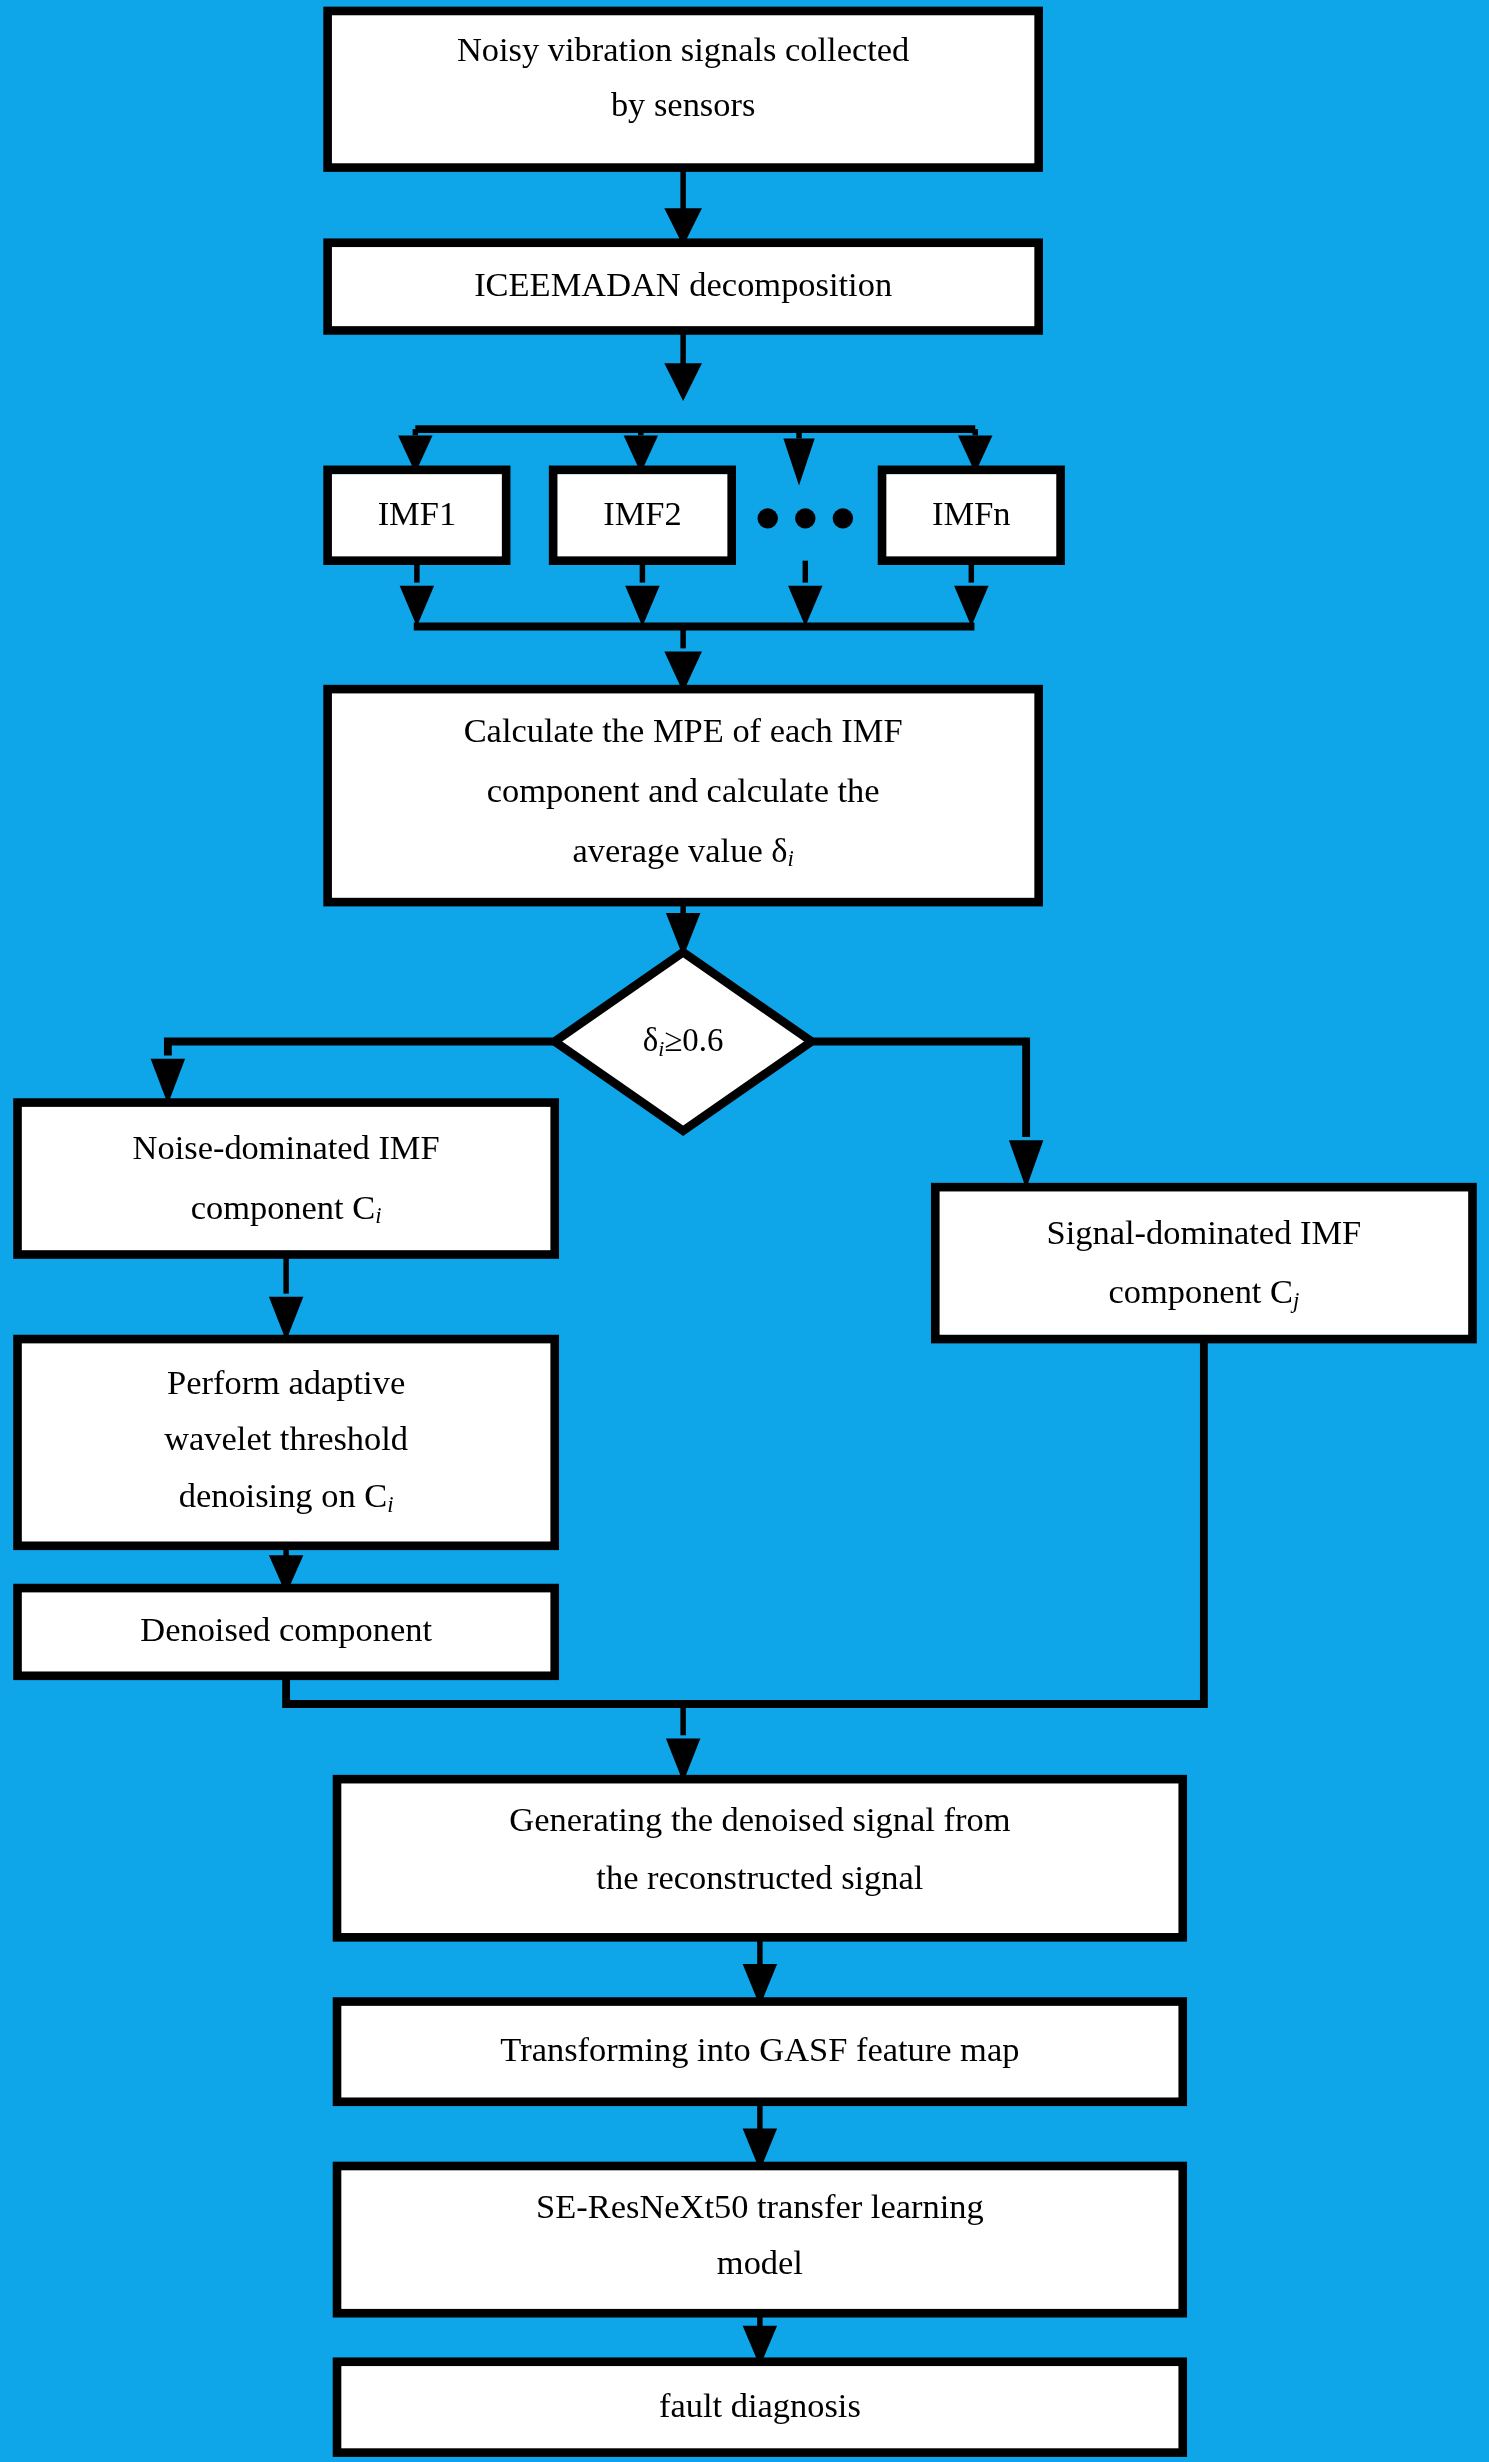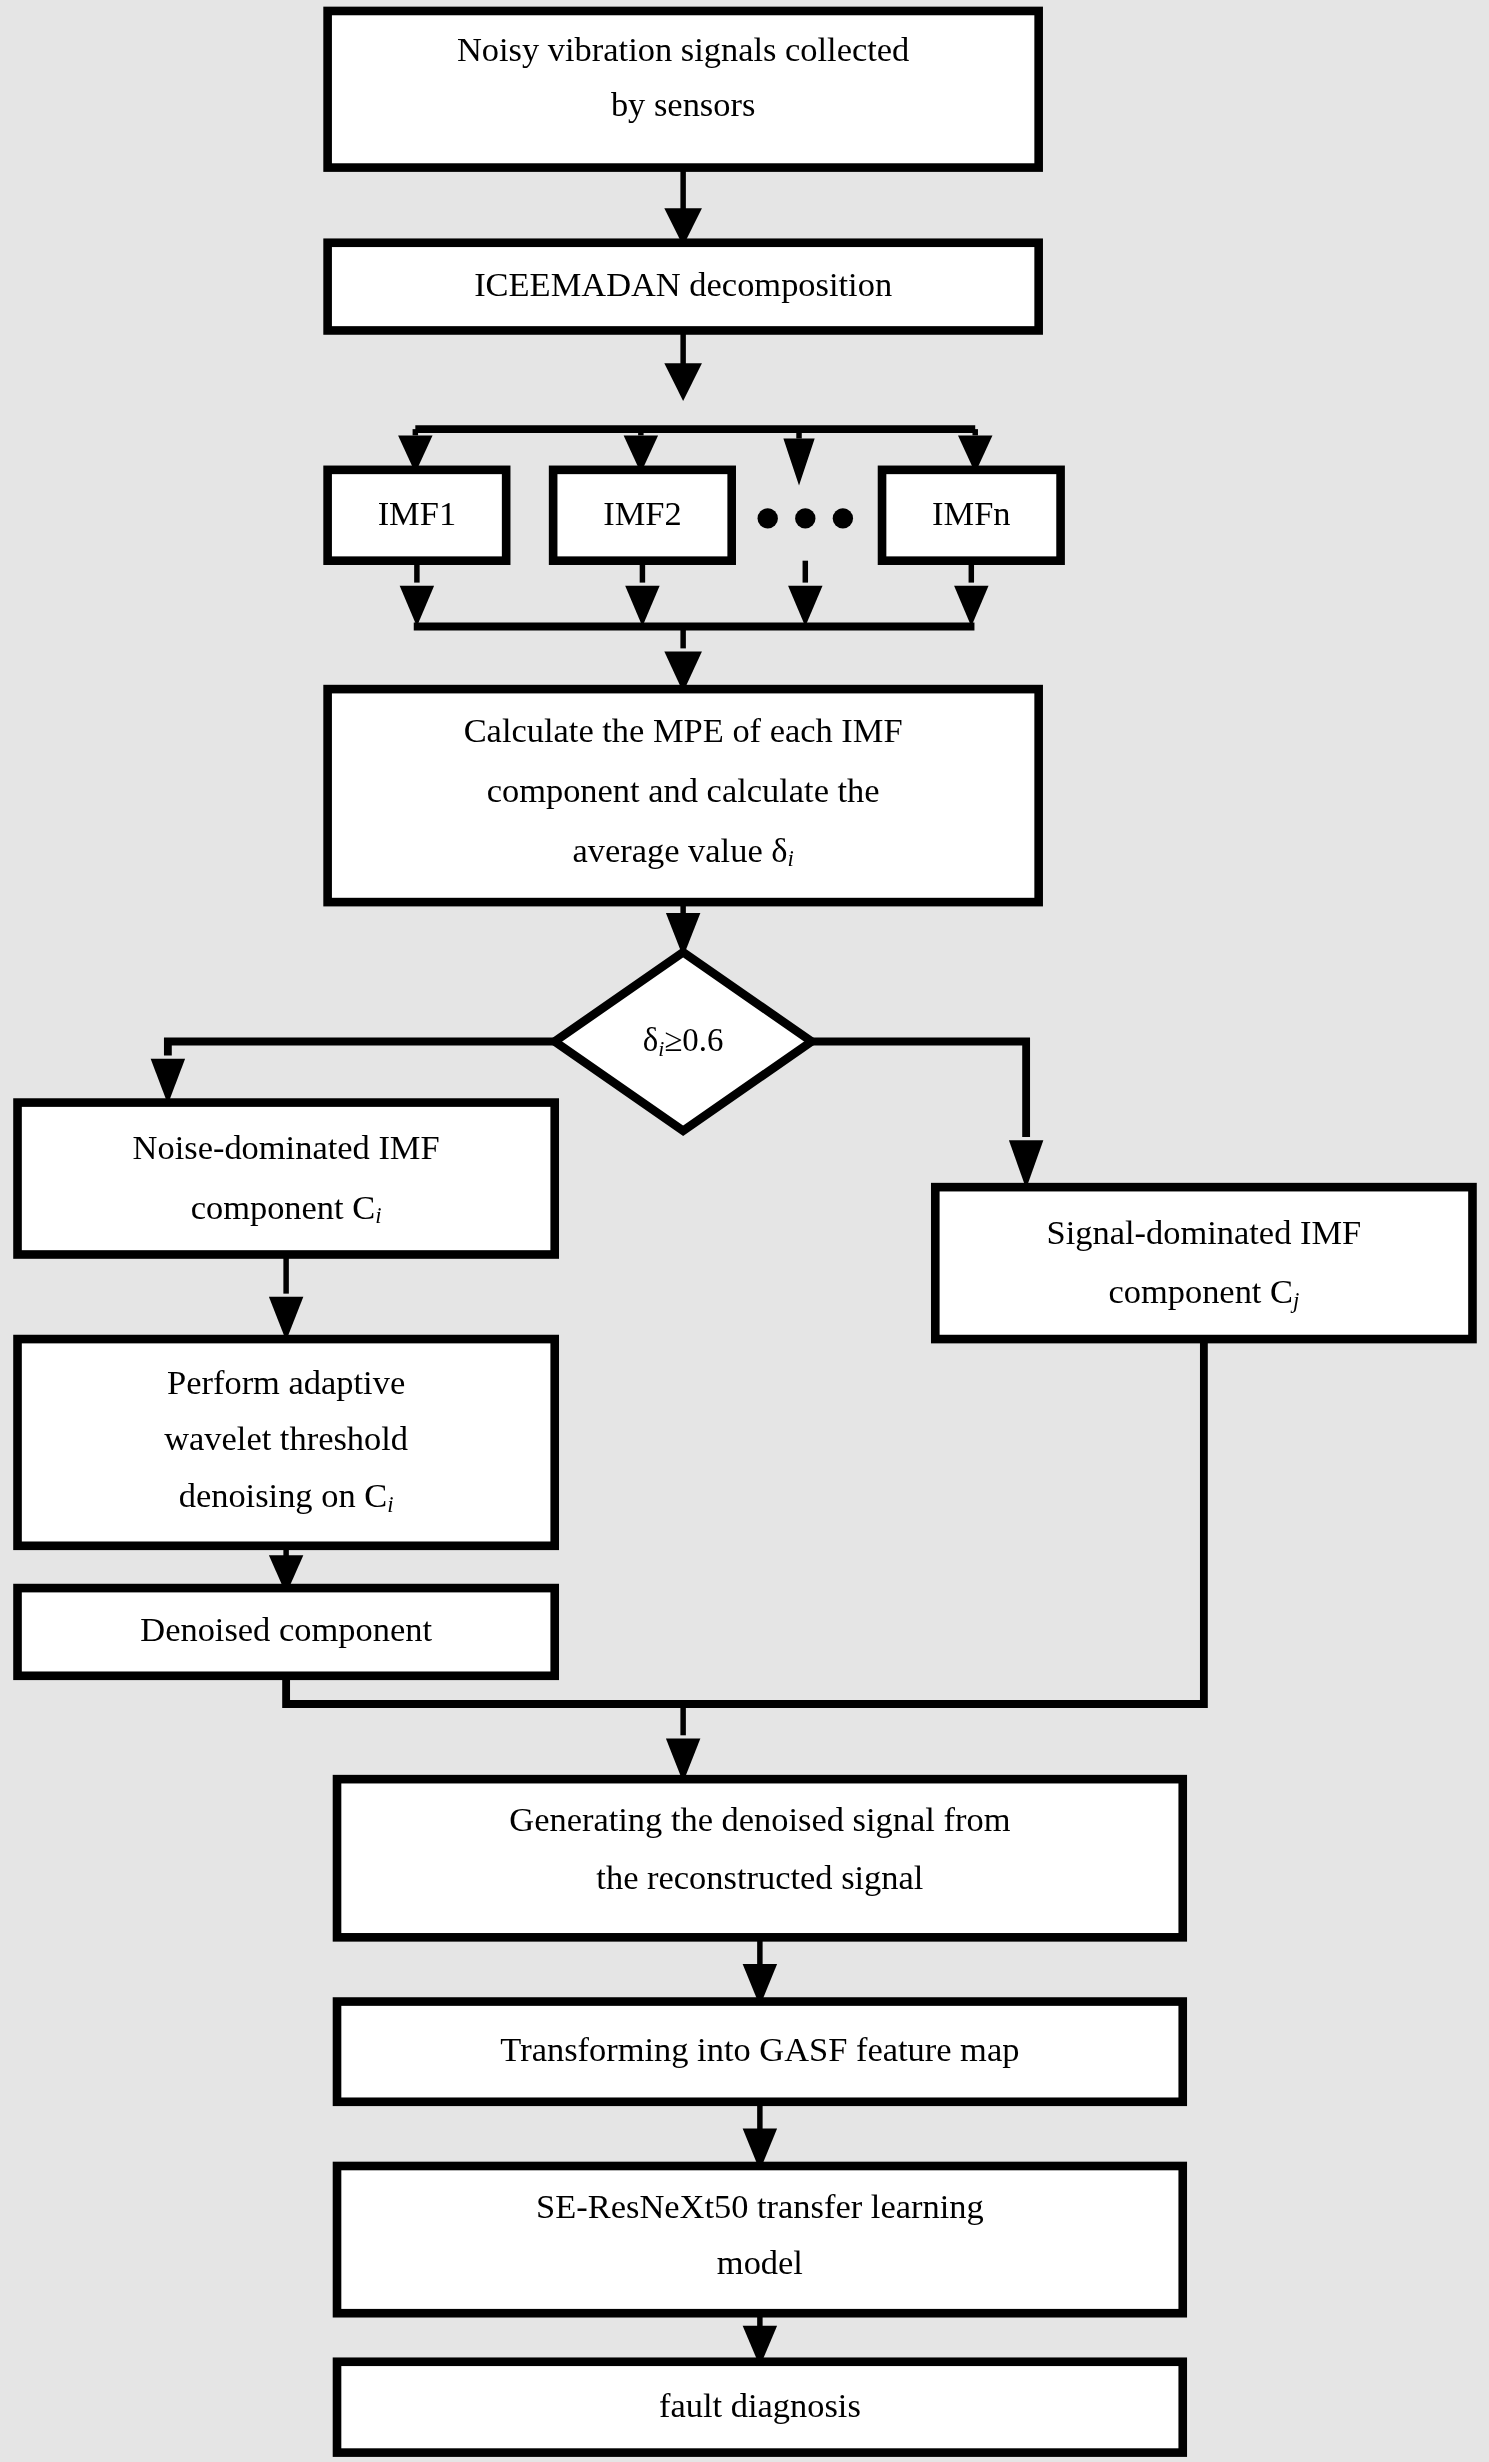--- a/index.html
+++ b/index.html
@@ -8,21 +8,21 @@
     padding: 0;
     background: #ffffff;
   }
   body {
     font-family: "Liberation Serif", "DejaVu Serif", serif;
   }
   #flow-root {
     position: relative;
     width: 1490px;
     height: 2462px;
-    background: #e5e5e5;
+    background: #0ea5e9;
     overflow: hidden;
   }
   svg#flow-svg {
     display: block;
     width: 1490px;
     height: 2462px;
   }
   .node-box {
     fill: #ffffff;
     stroke: #000000;

